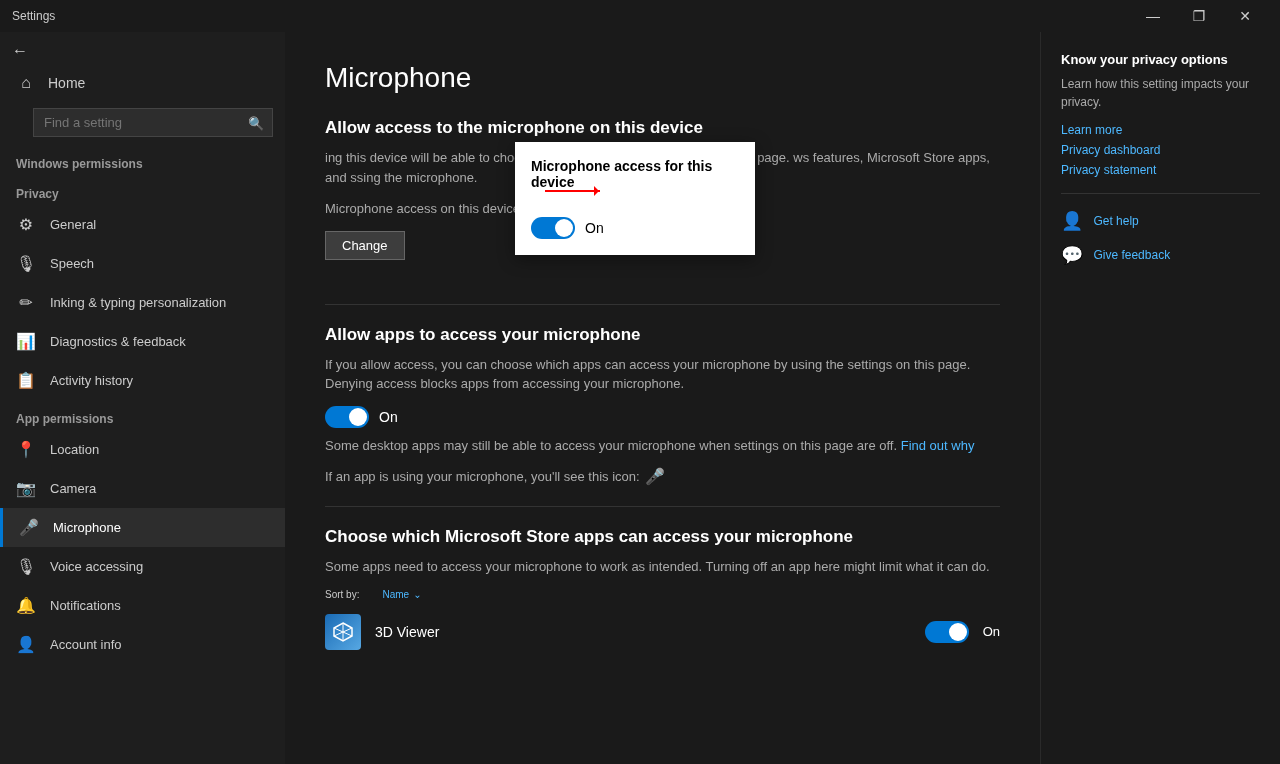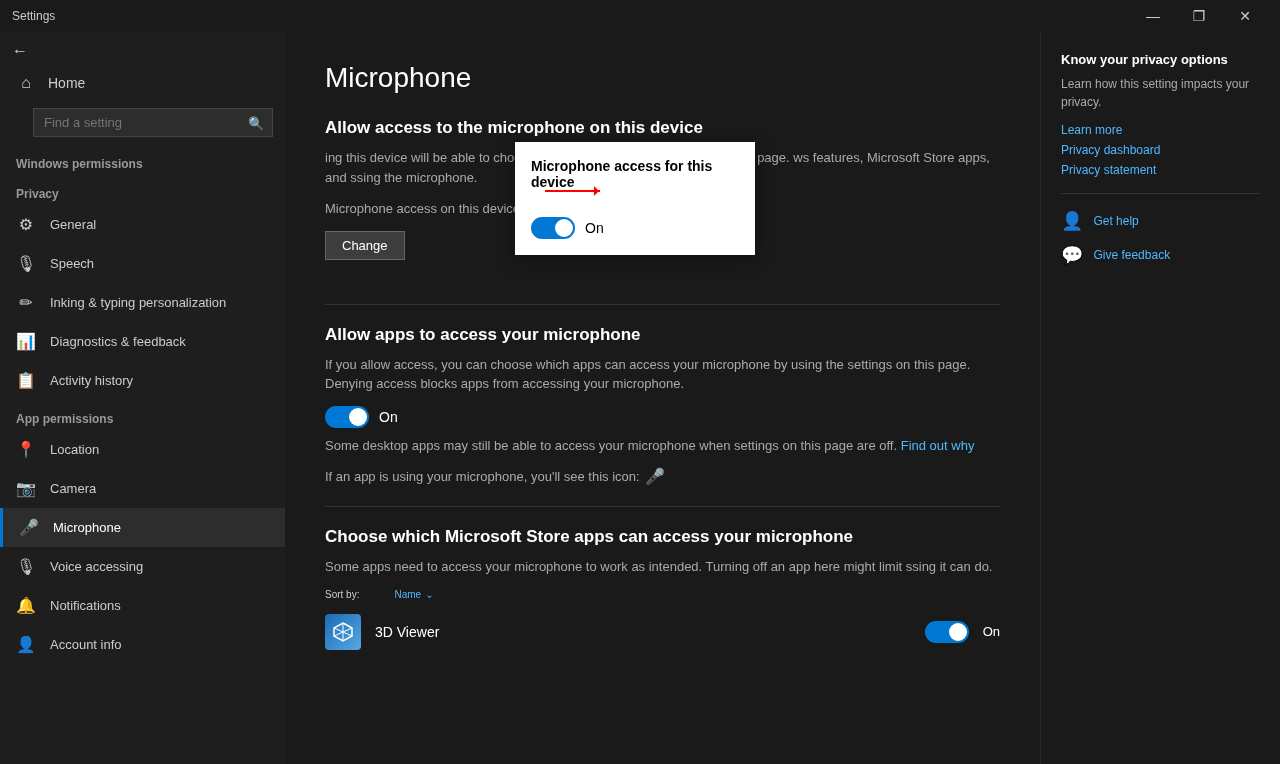--- a/index.html
+++ b/index.html
@@ -227,21 +227,20 @@
       font-size: 10px;
       color: #cccccc;
       margin-bottom: 14px;
     }
     .sort-dropdown {
       display: flex;
       align-items: flex-start;
       gap: 4px;
       cursor: pointer;
       color: #4db8ff;
-      margin-left: 12px;
     }
     .app-row {
       display: flex;
       align-items: center;
       gap: 14px;
     }
     .app-icon {
       width: 36px;
       height: 36px;
       background: linear-gradient(135deg, #1a6bb5, #57a8e3);
@@ -501,21 +500,21 @@
     </p>
     <div class="icon-note">
       <span>If an app is using your microphone, you'll see this icon:</span>
       <span class="mic-icon-inline">🎤</span>
     </div>
 
     <hr class="section-divider">
 
     
     <h2 class="section-title">Choose which Microsoft Store apps can access your microphone</h2>
-    <p class="section-desc">Some apps need to access your microphone to work as intended. Turning off an app here might limit ssing it can do.</p>
+    <p class="section-desc">Some apps need to access your microphone to work as intended. Turning off an app here might limit what it can do.</p>
 
     <div class="sort-row">
       <span>Sort by:</span>
       <div class="sort-dropdown">
         <span>Name</span>
         <span>⌄</span>
       </div>
     </div>
 
     <div class="app-row">

